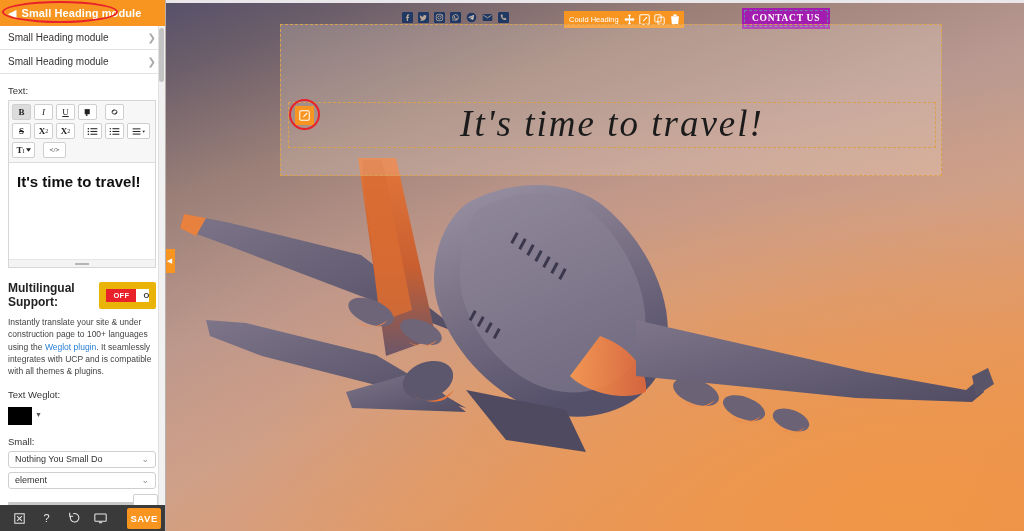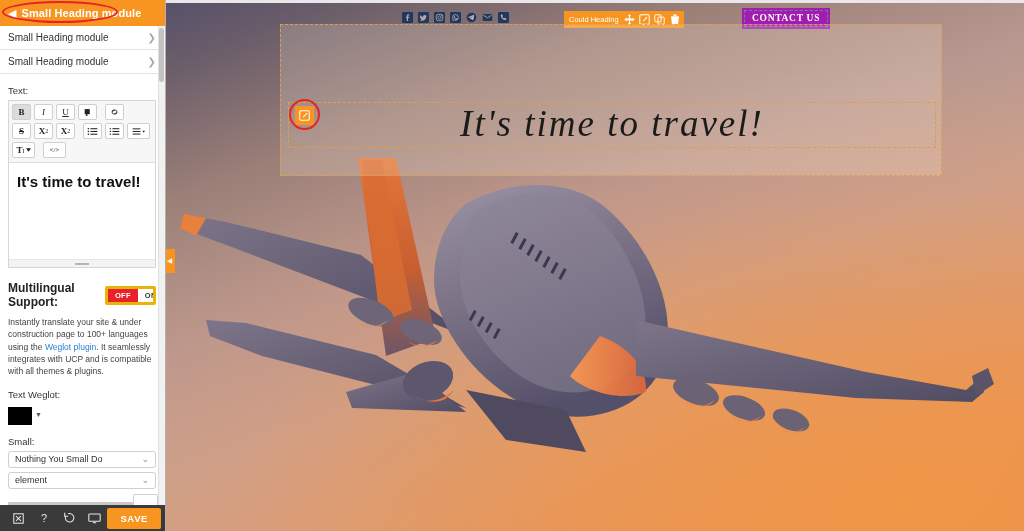--- a/index.html
+++ b/index.html
@@ -88,21 +88,21 @@
   #editor-resize .grip {
     width: 14px; height: 2px; border-top: 1px solid #b5b5b5;
     border-bottom: 1px solid #b5b5b5;
   }
 
   .ml-row {
     display: flex; align-items: center; justify-content: space-between;
     margin: 13px 9px 0 8px;
   }
   .ml-row .ml-label { font-size: 12px; color: #222; font-weight: bold; }
-  .toggle { display: flex; border: 3px solid #eab308; border-radius: 2px; overflow: hidden; }
+  .toggle { display: flex; border: 7px solid #eab308; border-radius: 2px; overflow: hidden; }
   .toggle .t-opt {
     font-size: 7.5px; font-weight: bold; padding: 2px 7px; letter-spacing: .3px;
     background: #fff; color: #333;
   }
   .toggle .t-opt.on-red { background: #e8212a; color: #fff; }
 
   #ml-desc {
     margin: 7px 9px 0 8px; font-size: 8.5px; line-height: 1.45; color: #444;
   }
   #ml-desc a { color: #2a7fd4; text-decoration: none; }
@@ -159,21 +159,21 @@
   }
   .foot-icon {
     width: 27px; height: 26px; display: flex; align-items: center;
     justify-content: center; color: #e6e6e6; font-size: 11px;
   }
   .foot-icon svg { display: block; }
   #save-btn {
     margin-left: auto; margin-right: 4px;
     background: #f79520; color: #fff; font-size: 9.5px; font-weight: bold;
     letter-spacing: .6px;
-    padding: 5px 13px; border-radius: 2px;
+    padding: 5px 3px; border-radius: 2px;
   }
 
   
   #canvas {
     position: absolute; left: 166px; top: 0;
     width: 858px; height: 531px; overflow: hidden;
     background: #b99a92;
   }
   #sky {
     position: absolute; inset: 0;

